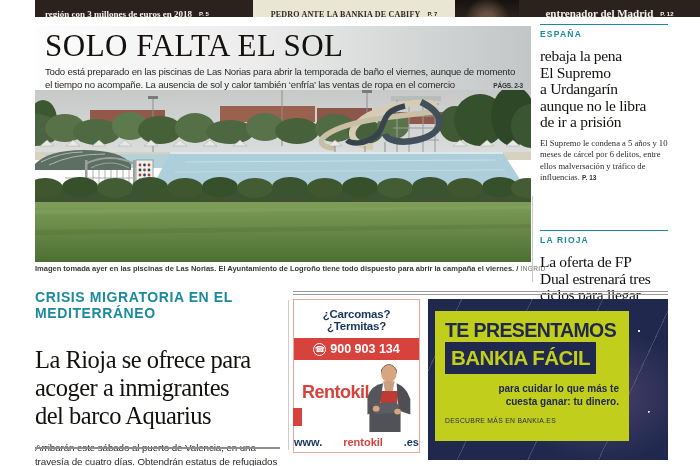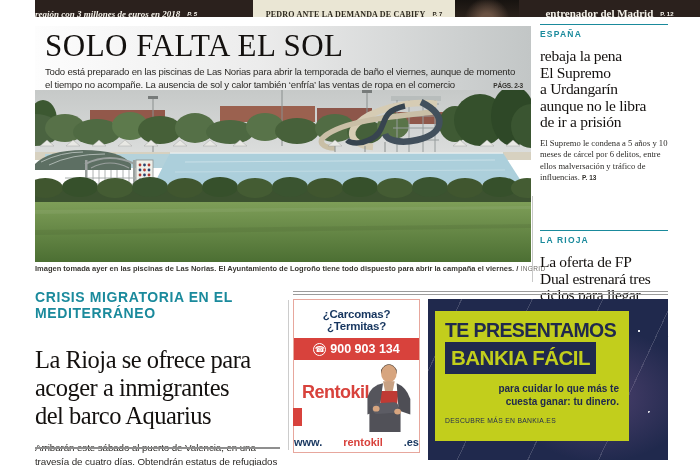--- a/index.html
+++ b/index.html
@@ -7,21 +7,21 @@
         font-family:"Liberation Sans","DejaVu Sans",sans-serif;color:#1d1a18;}
   .abs{position:absolute;}
 
   
   .strip{height:17px;overflow:hidden;display:flex;align-items:flex-end;box-sizing:border-box;}
   .strip-dark{background:#2b211d;color:#f5f2ea;}
   .strip-beige{background:#eae6d4;color:#2e2a20;}
   .strip .t{font-family:"Liberation Serif","DejaVu Serif",serif;font-weight:bold;white-space:nowrap;
             transform:translateY(2px);}
   .strip .pg{font-size:6px;font-weight:bold;margin-left:7px;transform:translateY(0px);}
-  .topbar-left{left:35px;top:0;width:228px;font-style:italic;}
+  .topbar-left{left:35px;top:0;width:228px;padding-left:10px;}
   .topbar-left .t{font-size:9px;}
   .topbar-center{left:253px;top:0;width:202px;justify-content:center;}
   .topbar-center .t{font-size:8px;letter-spacing:.2px;}
   .topbar-photo{left:455px;top:0;width:64px;height:17px;
      background:radial-gradient(circle at 50% 120%, #6a5243 0 18%, transparent 60%),
                 linear-gradient(#171310,#2a211b);}
   .topbar-right{left:519px;top:0;width:181px;justify-content:center;}
   .topbar-right .t{font-size:11px;}
 
   
@@ -100,21 +100,21 @@
 </head>
 <body>
 
 <div class="page">
 
   <div class="abs strip strip-dark topbar-left">
     <span class="t">región con 3 millones de euros en 2018</span>
     <span class="pg">P. 5</span>
   </div>
   <div class="abs strip strip-beige topbar-center">
-    <span class="t">PEDRO ANTE LA DEMANDA DE CABIFY</span>
+    <span class="t">PEDRO ANTE LA BANKIA DE CABIFY</span>
     <span class="pg">P. 7</span>
   </div>
   <div class="abs topbar-photo"></div>
   <div class="abs strip strip-dark topbar-right">
     <span class="t">entrenador del Madrid</span>
     <span class="pg">P. 12</span>
   </div>
 
   <div class="abs lead-head">
     <h1>SOLO FALTA EL SOL</h1>

